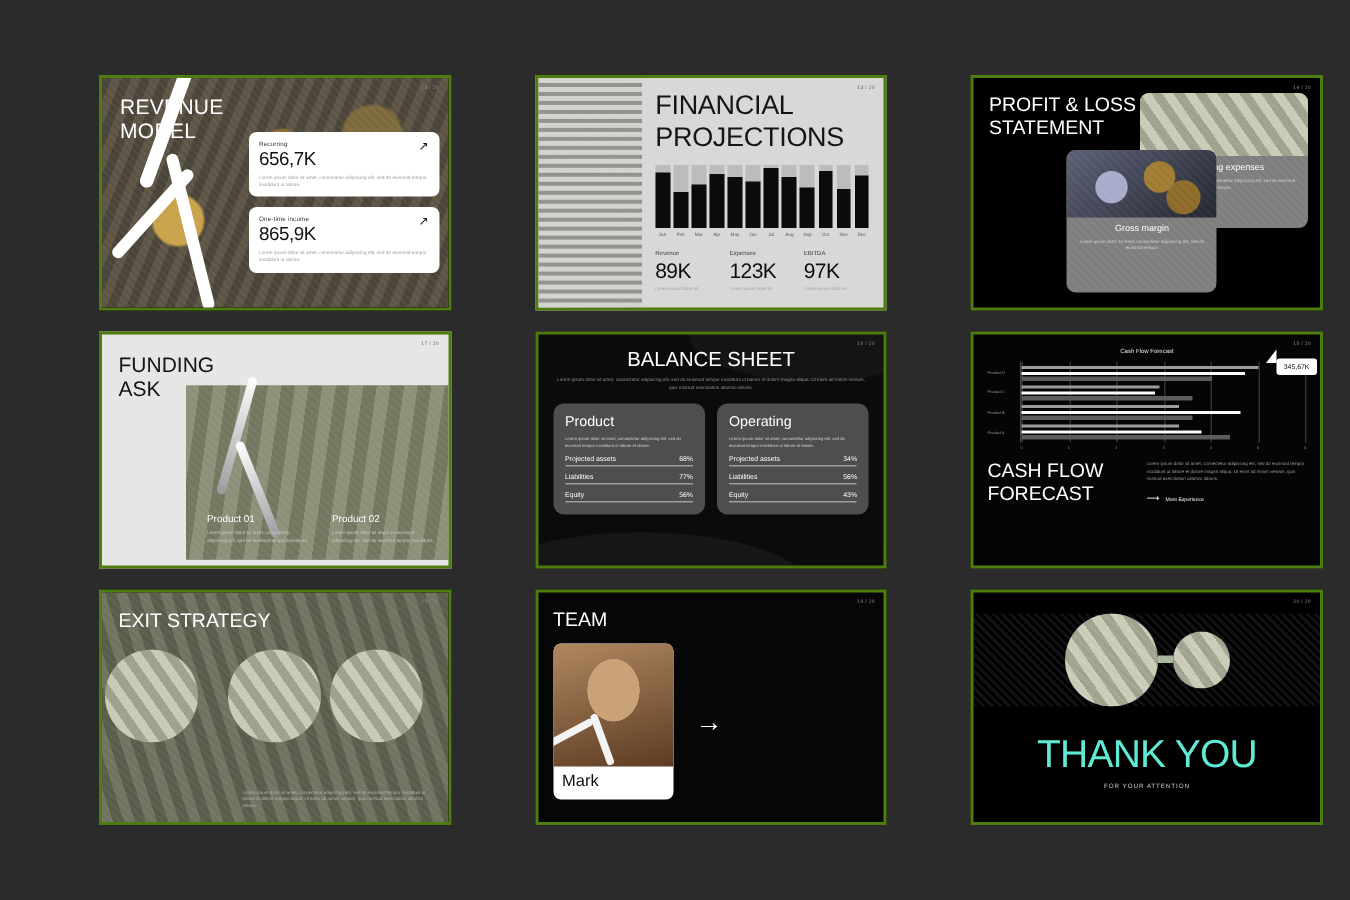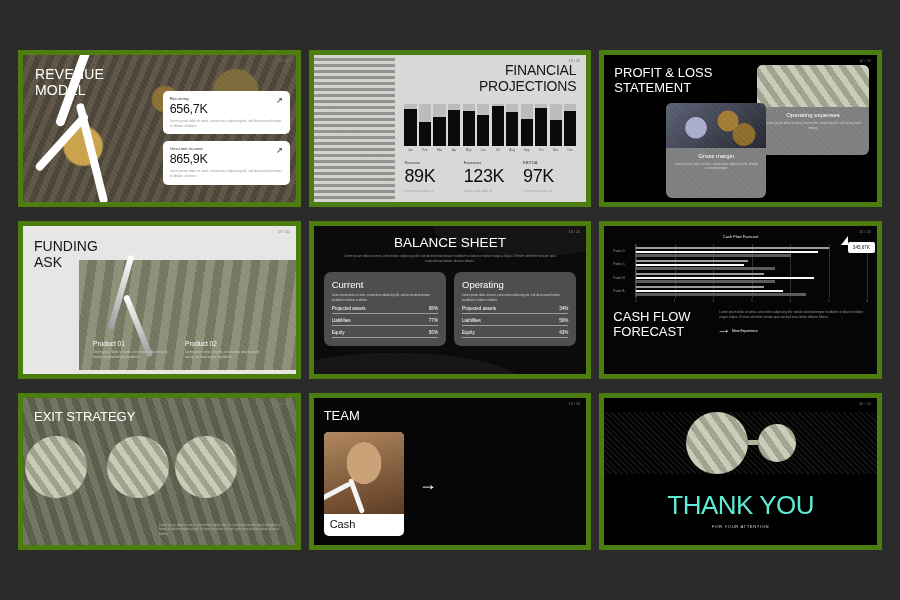--- a/index.html
+++ b/index.html
@@ -14,21 +14,22 @@
     padding: 50px 18px;
     display: grid;
     grid-template-columns: repeat(3, 1fr);
     grid-template-rows: repeat(3, 1fr);
     gap: 14px 8px;
   }
   .slide {
     position: relative;
     overflow: hidden;
     background: #000;
-    border: 5px solid #4d7c0f;
+    border: 2px solid #4d7c0f;
+    margin-left: 48px;
   }
   .pagenum {
     position: absolute; top: 4px; right: 6px;
     font-size: 3.4px; color: #8a8a8a; letter-spacing: .2px;
     z-index: 40;
   }
   .pagenum.dark { color: #666; }
 
   
   .money-a {
@@ -100,36 +101,36 @@
   .wcard .arr {
     position: absolute; right: 7px; top: 6px;
     font-size: 8px; color: #111; line-height: 1;
   }
 
   
   .s2 { background: #d8d8d6; display: flex; }
   .s2 .photo { width: 30%; position: relative; }
   .s2 .body { flex: 1; padding: 8px 10px 0 9px; position: relative; }
   .s2 h1 {
-    font-size: 14px; font-weight: 400; color: #151515;
-    line-height: 1.14; letter-spacing: -.2px; text-align: right;
+    font-size: 18px; font-weight: 400; color: #151515;
+    line-height: 1.14; letter-spacing: -.2px;
   }
   .chart {
     margin-top: 9px; height: 42px;
     display: flex; align-items: flex-end; gap: 2.4px;
   }
   .chart .col { flex: 1; height: 100%; display: flex; flex-direction: column; }
   .chart .track { width: 100%; background: #bcbcba; flex: 1; display: flex; align-items: flex-end; }
   .chart .bar { width: 100%; background: #0b0b0b; }
   .months { display: flex; gap: 2.4px; margin-top: 2px; }
   .months span { flex: 1; text-align: center; font-size: 3.1px; color: #555; }
   .metrics { display: flex; margin-top: 8px; gap: 6px; }
   .metrics > div { flex: 1; }
   .metrics .mlbl { font-size: 4px; color: #3a3a3a; }
-  .metrics .mval { font-size: 18px; color: #0d0d0d; letter-spacing: -.4px; margin-top: 1px; }
+  .metrics .mval { font-size: 14px; color: #0d0d0d; letter-spacing: -.4px; margin-top: 1px; }
   .metrics .msub { font-size: 3px; color: #a2a2a2; margin-top: 2px; }
 
   
   .s3 h1 {
     position: absolute; left: 10px; top: 11px; z-index: 6;
     color: #fff; font-size: 13px; font-weight: 400; line-height: 1.14;
   }
   .pl-card {
     position: absolute; border-radius: 6px; overflow: hidden;
     background: #7e7e7e; padding: 0 0 6px;
@@ -430,21 +431,21 @@
     </div>
   </div>
 
   <div class="slide s5">
     <div class="swirl"></div>
     <div class="pagenum">16 / 20</div>
     <h1>BALANCE SHEET</h1>
     <div class="intro">Lorem ipsum dolor sit amet, consectetur adipiscing elit, sed do eiusmod tempor incididunt ut labore et dolore magna aliqua. Ut enim ad minim veniam, quis nostrud exercitation ullamco laboris.</div>
     <div class="bs-cols">
       <div class="bs-card">
-        <h2>Current</h2>
+        <h2>Product</h2>
         <div class="d">Lorem ipsum dolor sit amet, consectetur adipiscing elit, sed do eiusmod tempor incididunt ut labore et dolore.</div>
         <div class="bs-row">
           <span>Projected assets</span>
           <span>68%</span>
         </div>
         <div class="bs-row">
           <span>Liabilities</span>
           <span>77%</span>
         </div>
         <div class="bs-row">
@@ -548,21 +549,21 @@
 
   <div class="slide s8">
     <div class="pagenum">19 / 20</div>
     <h1>TEAM</h1>
     <div class="team-row">
       <div class="member">
         <div class="ph ph-b">
           <div class="face-rib" style="left:4px;top:40px;width:5px;height:44px;transform:rotate(62deg)"></div>
           <div class="face-rib" style="left:30px;top:46px;width:5px;height:36px;transform:rotate(-20deg)"></div>
         </div>
-        <div class="nm">Cash</div>
+        <div class="nm">Mark</div>
       </div>
       <div class="team-arrow">→</div>
     </div>
   </div>
 
   <div class="slide s9">
     <div class="pagenum">20 / 20</div>
     <div class="hg-wrap">
       <div class="hg-l dollars-fan grain"></div>
       <div class="hg-mid"></div>

